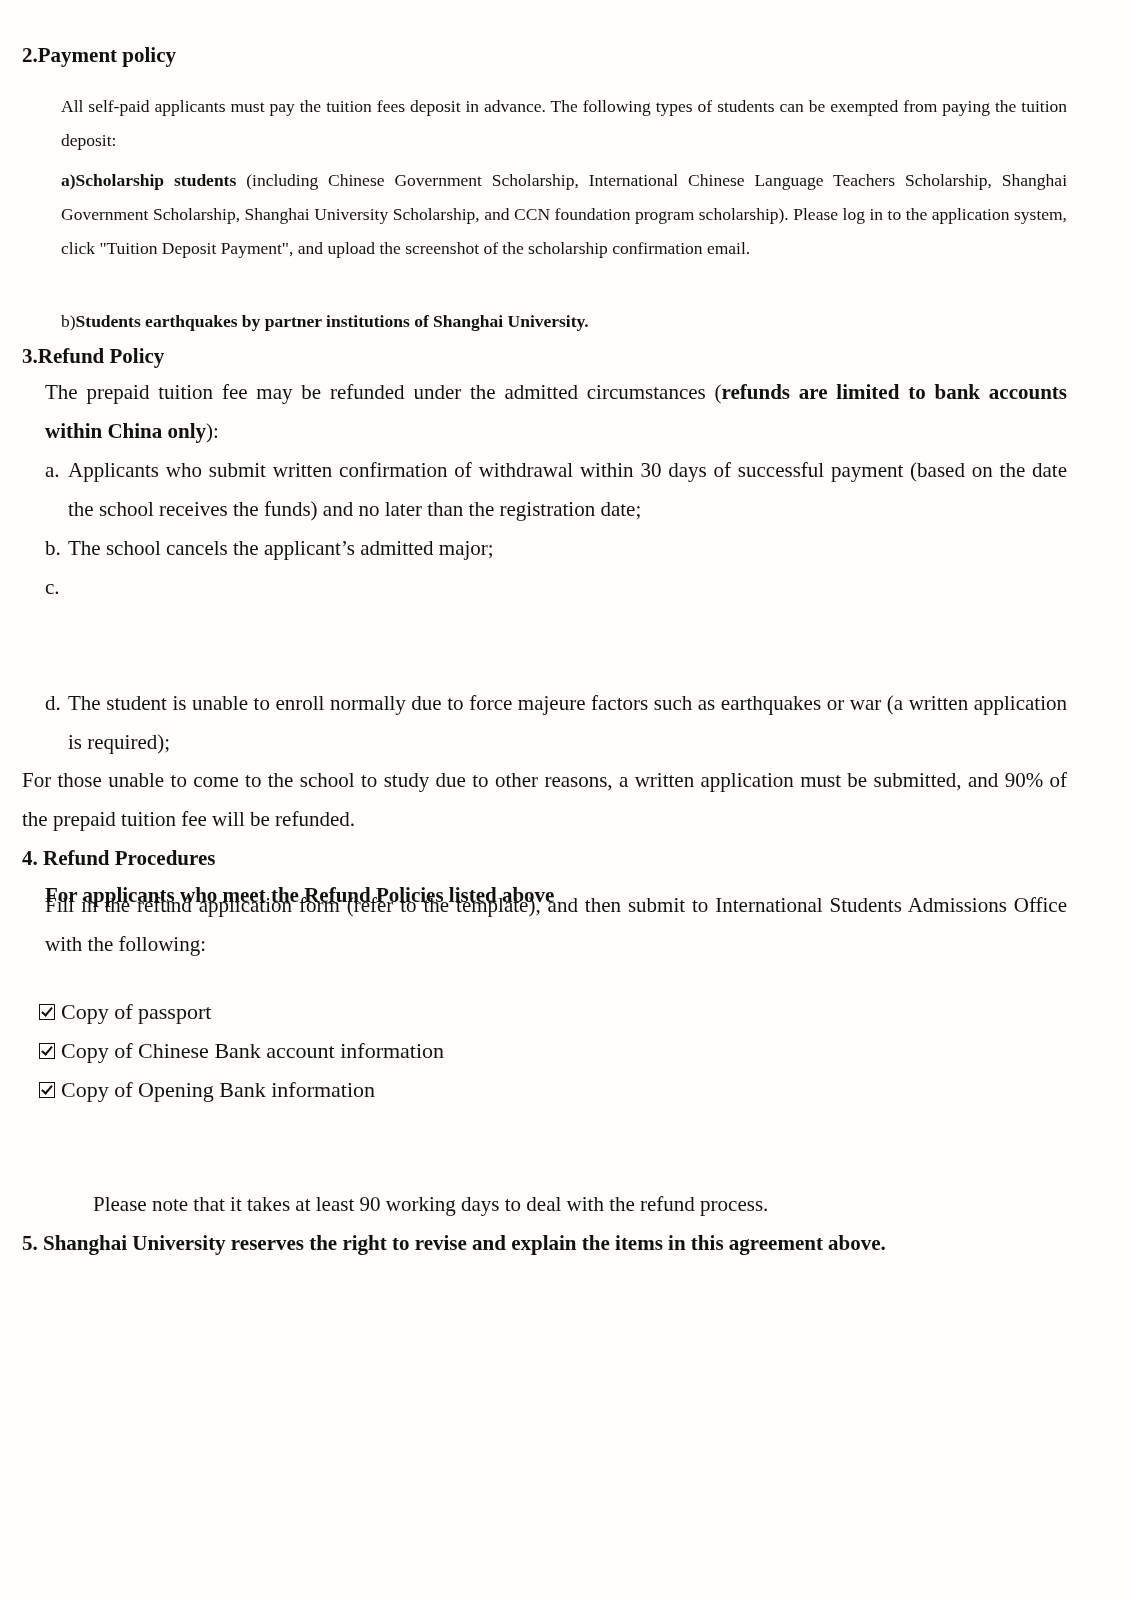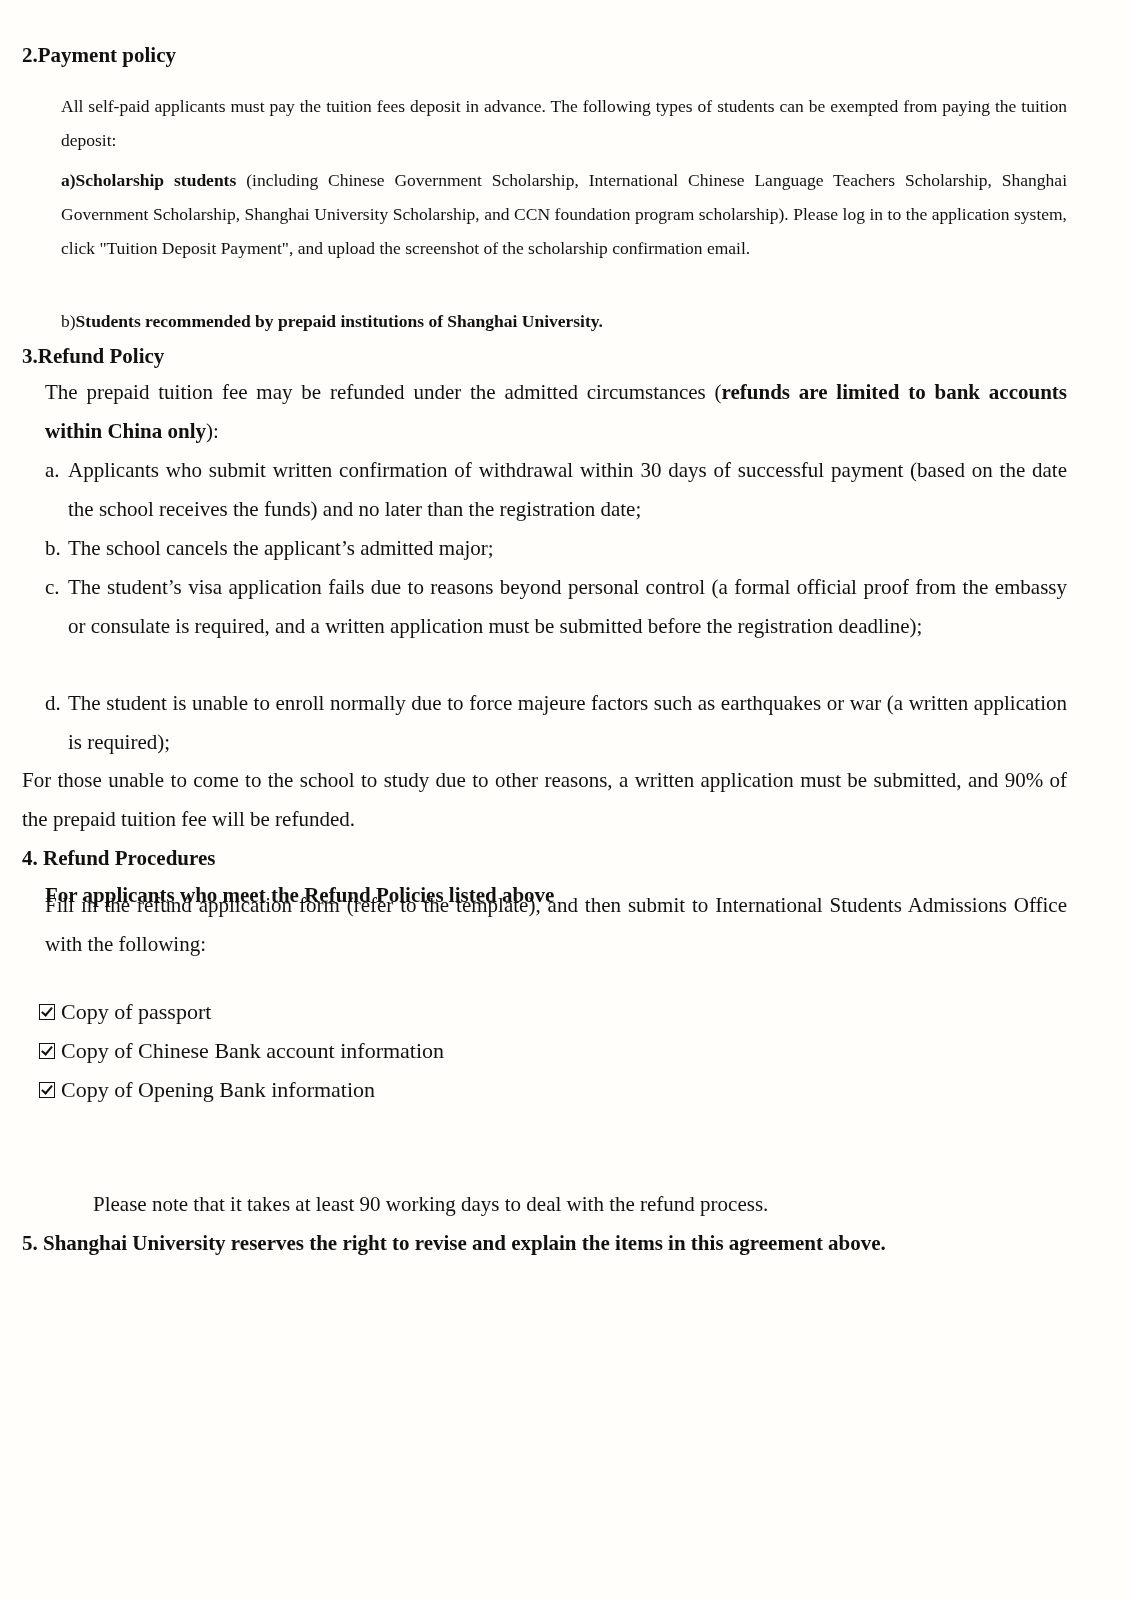--- a/index.html
+++ b/index.html
@@ -100,39 +100,38 @@
 <body>
 
 <div class="page">
 
   <div class="sec-title" style="top:43px;">2.Payment policy</div>
 
   <div class="small-para" style="top:81px;">All self-paid applicants must pay the tuition fees deposit in advance. The following types of students can be exempted from paying the tuition deposit:</div>
 
   <div class="small-para" style="top:155px;"><b>a)Scholarship students</b><span> (including Chinese Government Scholarship, International Chinese Language Teachers Scholarship, Shanghai Government Scholarship, Shanghai University Scholarship, and CCN foundation program scholarship). Please log in to the application system, click "Tuition Deposit Payment", and upload the screenshot of the scholarship confirmation email.</span></div>
 
-  <div class="small-para" style="top:296px;"><span>b)</span><b>Students recommended by prepaid institutions of Shanghai University.</b></div>
+  <div class="small-para" style="top:296px;"><span>b)</span><b>Students earthquakes by partner institutions of Shanghai University.</b></div>
 
   <div class="sec-title" style="top:344px;">3.Refund Policy</div>
 
   <div class="para indent1" style="top:373px;"><span>The prepaid tuition fee may be refunded under the admitted circumstances (</span><b>refunds are limited to bank accounts within China only</b><span>):</span></div>
 
   <div class="list-item" style="top:451px;">
     <span class="marker">a.</span>
     <span>Applicants who submit written confirmation of withdrawal within 30 days of successful payment (based on the date the school receives the funds) and no later than the registration date;</span>
   </div>
 
   <div class="list-item" style="top:529px;">
     <span class="marker">b.</span>
     <span>The school cancels the applicant’s admitted major;</span>
   </div>
 
   <div class="list-item" style="top:568px;">
     <span class="marker">c.</span>
-    <span>The student’s visa application fails due to reasons beyond personal control (a formal official proof from the embassy or consulate is required, and a written application must be submitted before the registration deadline);</span>
   </div>
 
   <div class="list-item" style="top:684px;">
     <span class="marker">d.</span>
     <span>The student is unable to enroll normally due to force majeure factors such as earthquakes or war (a written application is required);</span>
   </div>
 
   <div class="para indent0" style="top:761px;">For those unable to come to the school to study due to other reasons, a written application must be submitted, and 90% of the prepaid tuition fee will be refunded.</div>
 
   <div class="sec-title" style="top:846px;">4. Refund Procedures</div>

